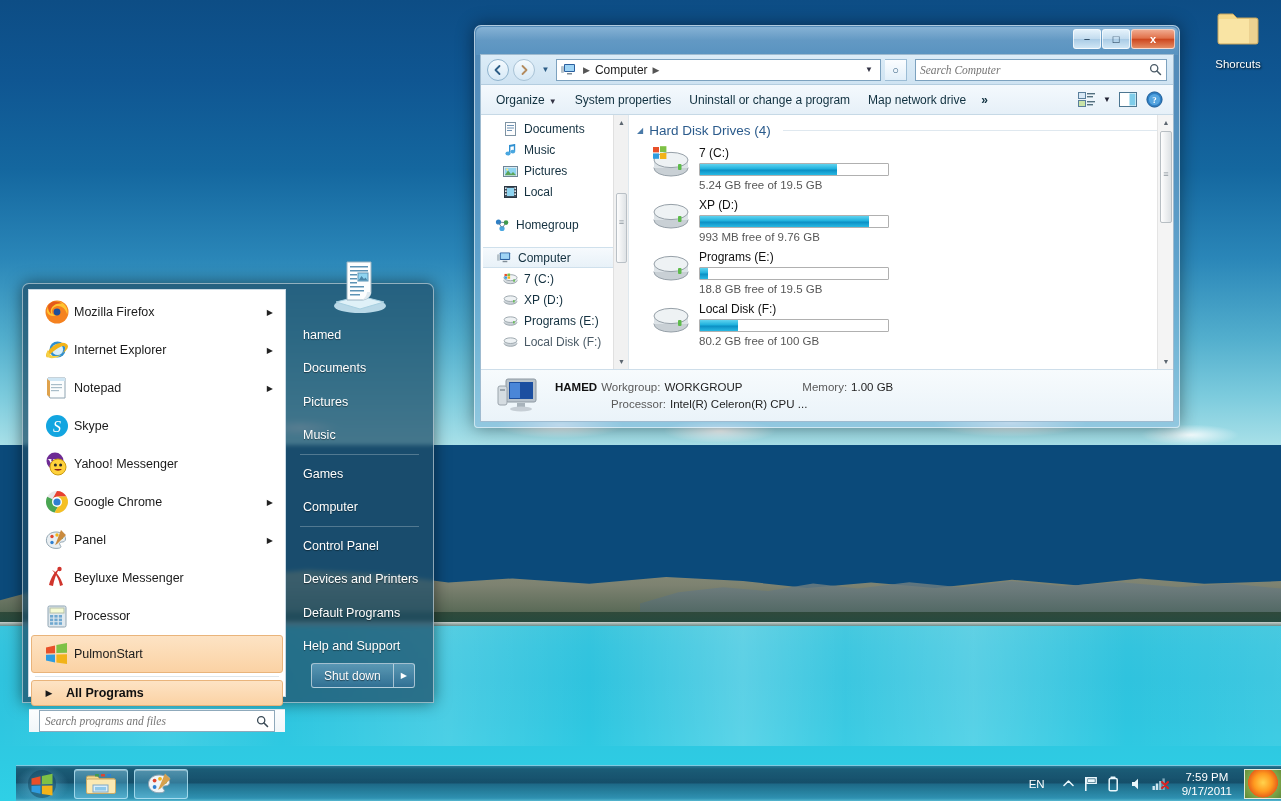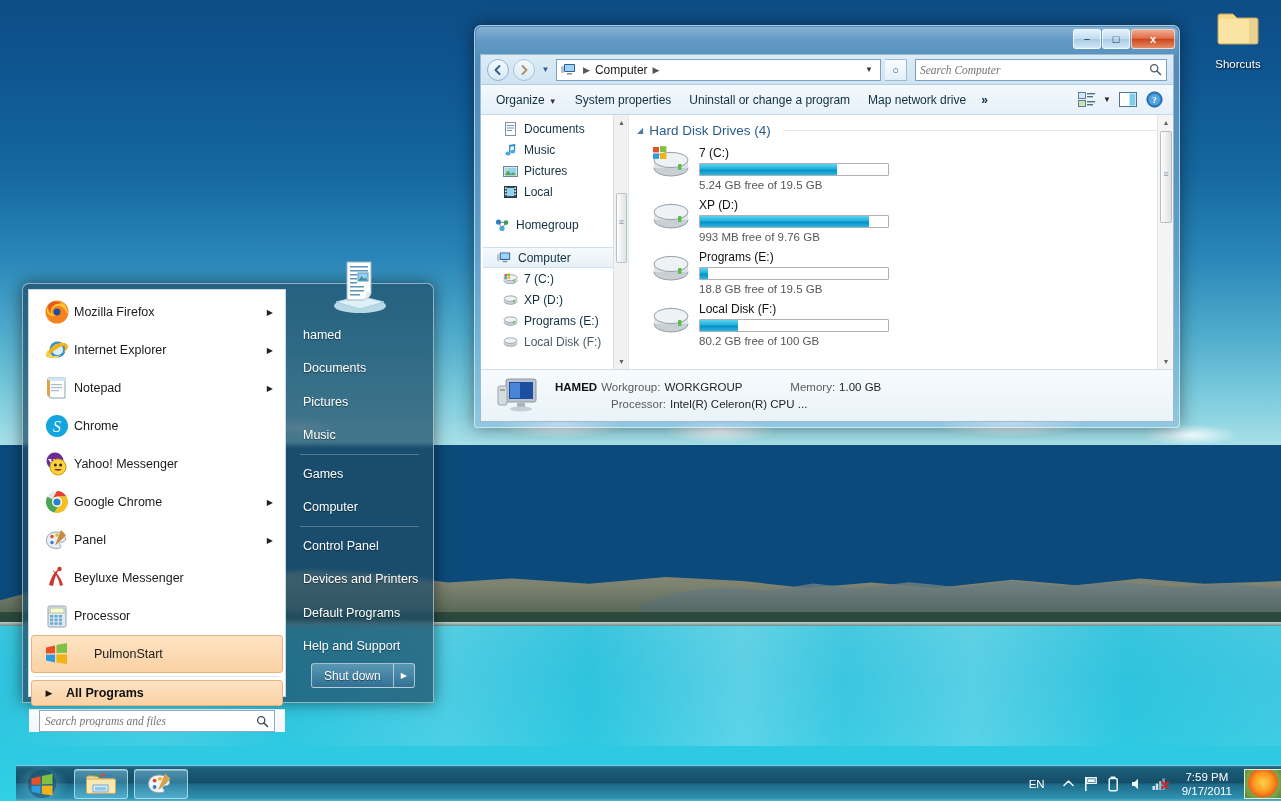--- a/index.html
+++ b/index.html
@@ -286,21 +286,21 @@
   .sm-item {
     display: flex; align-items: center; height: 38px; padding: 0 4px 0 8px;
     cursor: pointer; border: 1px solid transparent; border-radius: 3px;
     margin: 0 2px;
   }
   .sm-item .ico { width: 34px; display: flex; align-items: center; justify-content: center; }
   .sm-item .txt { flex: 1; font-size: 12.5px; color: #1b1b1b; }
   .sm-item .arrow { font-size: 8px; color: #222; padding-right: 5px; }
   .sm-item.highlight {
     background: linear-gradient(to bottom, #fde3c4, #fbd2a4);
-    border: 1px solid #e9b47b; border-radius: 3px; gap: 20px;
+    border: 1px solid #e9b47b; border-radius: 3px;
   }
   .sm-divider { height: 1px; background: #dfe6ea; margin: 3px 6px; }
   .sm-allprogs {
     display: flex; align-items: center; height: 26px; margin: 0 2px 3px 2px;
     background: linear-gradient(to bottom, #fde3c4, #fbd2a4);
     border: 1px solid #e9b47b; border-radius: 3px; cursor: pointer;
   }
   .sm-allprogs .tri { width: 34px; text-align: center; font-size: 9px; color: #1a1a1a; }
   .sm-allprogs .txt { font-size: 12.5px; color: #111; font-weight: bold; }
   .sm-searchwrap {
@@ -720,21 +720,21 @@
           <rect x="22" y="27" width="8" height="5" fill="#a8b3bb"></rect>
           <ellipse cx="26" cy="33" rx="11" ry="2.6" fill="#c6ced5"></ellipse>
           <rect x="3" y="10" width="9" height="19" rx="2" fill="#d5dce1" stroke="#9aa4ac"></rect>
           <rect x="5" y="13" width="5" height="2" fill="#9aa4ac"></rect>
         </svg>
         <div class="det-text">
           <div class="det-row">
             <span style="font-weight:bold;color:#111;">HAMED</span>
             <span class="det-lbl">Workgroup:</span>
             <span>WORKGROUP</span>
-            <span class="det-lbl" style="margin-left:44px;">Memory:</span>
+            <span class="det-lbl" style="margin-left:56px;">Memory:</span>
             <span>1.00 GB</span>
           </div>
           <div class="det-row" style="padding-left:56px;">
             <span class="det-lbl">Processor:</span>
             <span>Intel(R) Celeron(R) CPU ...</span>
           </div>
         </div>
       </div>
     </div>
   </div>
@@ -785,21 +785,21 @@
           <span class="arrow">▶</span>
         </div>
 
         <div class="sm-item">
           <span class="ico">
             <svg width="26" height="26" viewBox="0 0 26 26">
               <circle cx="13" cy="13" r="11" fill="#12a5e0"></circle>
               <text x="13" y="19" font-size="16" font-family="Liberation Serif, serif" fill="#fff" text-anchor="middle" font-style="italic">S</text>
             </svg>
           </span>
-          <span class="txt">Chrome</span>
+          <span class="txt">Skype</span>
         </div>
 
         <div class="sm-item">
           <span class="ico">
             <svg width="26" height="26" viewBox="0 0 26 26">
               <circle cx="11" cy="10" r="8.5" fill="#6e2b94"></circle>
               <text x="9.5" y="14.5" font-size="11" font-family="Liberation Serif, serif" fill="#fff" text-anchor="middle" font-weight="bold">Y!</text>
               <circle cx="14" cy="16" r="8" fill="#ffd23b" stroke="#c99a12"></circle>
               <circle cx="11.4" cy="14" r="1.5" fill="#2a2a2a"></circle>
               <circle cx="16.6" cy="14" r="1.5" fill="#2a2a2a"></circle>

